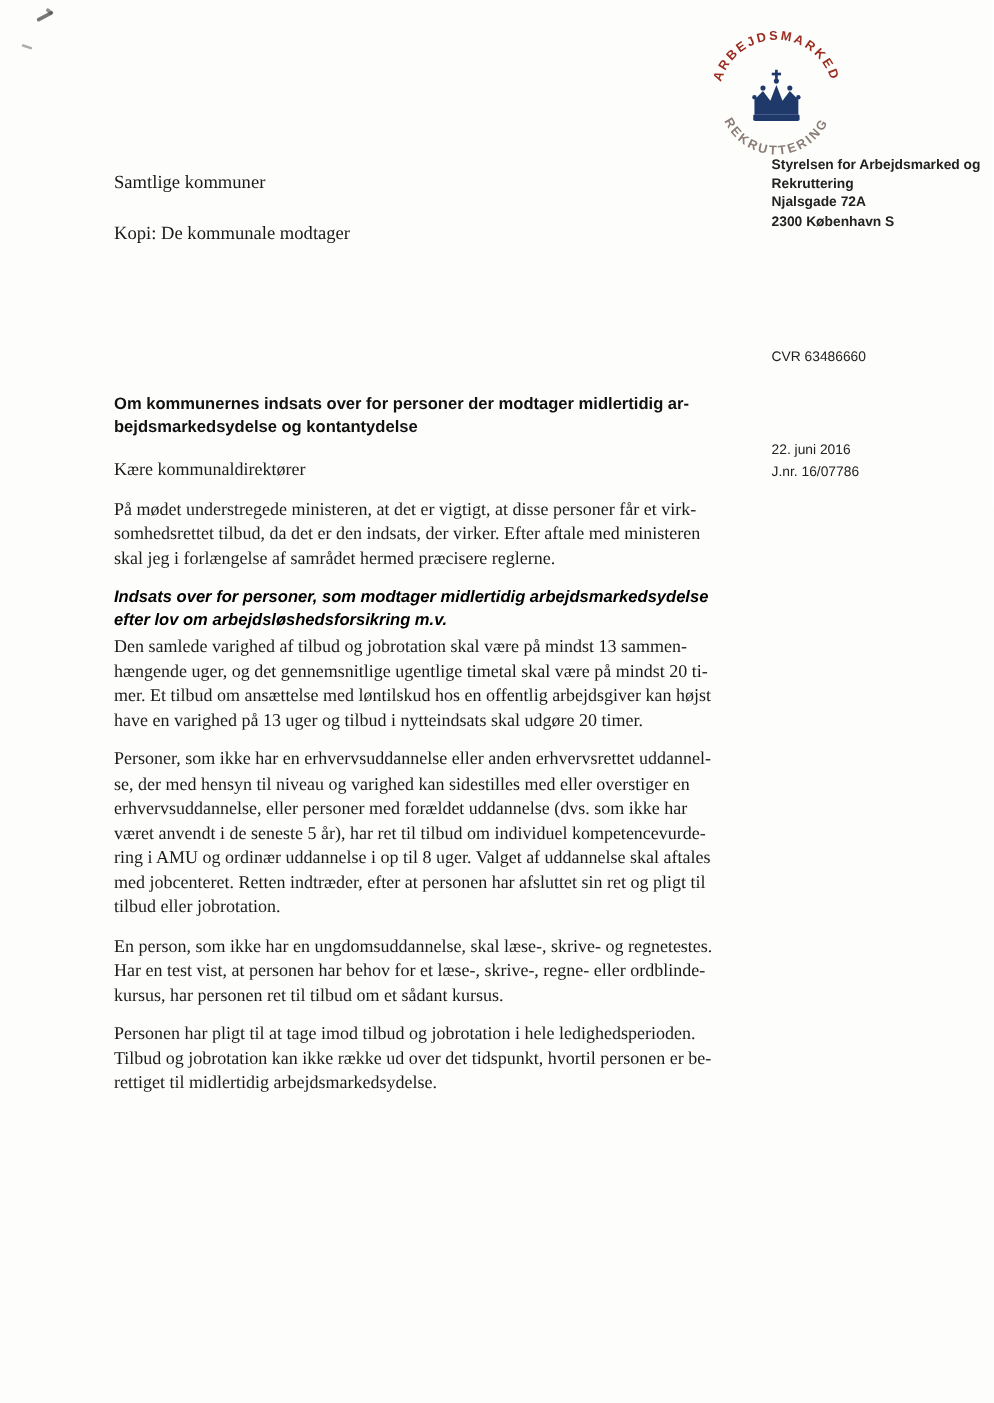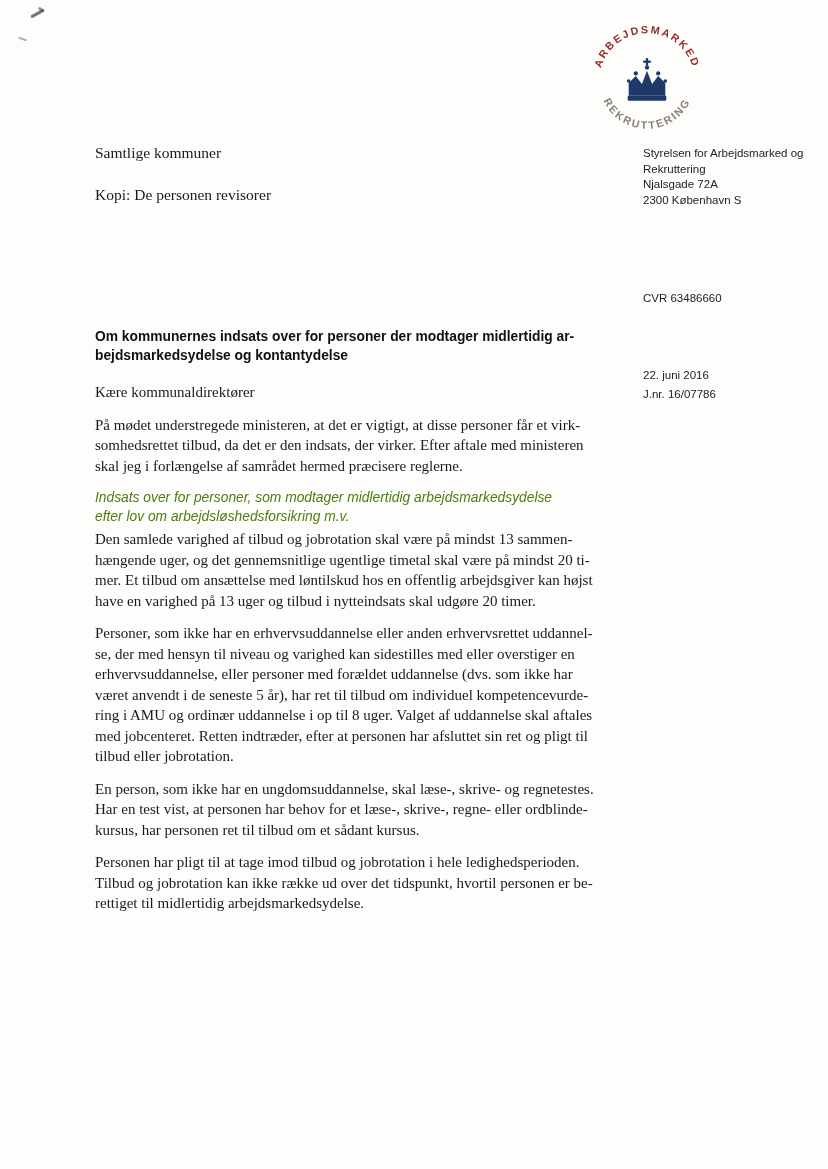--- a/index.html
+++ b/index.html
@@ -23,48 +23,48 @@
   .logo { position: absolute; left: 586px; top: 20px; width: 122px; height: 122px; }
   .logo svg { width: 100%; height: 100%; }
   .logo text { font-family: "Liberation Sans", sans-serif; font-weight: bold; font-size: 10.5px; letter-spacing: 2px; }
 
   
   .recipient { position: absolute; left: 95px; top: 144px; font-size: 15.5px; }
   .copyline  { position: absolute; left: 95px; top: 186px; font-size: 15.5px; }
 
   
   .info { position: absolute; left: 643px; font-family: "Liberation Sans", sans-serif; font-size: 11.5px; line-height: 15.5px; color: #222; }
-  .info.addr    { top: 146px; }
+  .info.addr    { top: 131px; font-weight: bold; }
   .info.contact { top: 229px; }
   .info.cvr     { top: 291px; }
   .info.date    { top: 368px; }
   .info.jnr     { top: 387px; }
 
   
   .body-col { position: absolute; left: 95px; top: 327px; width: 585px; }
   .subject {
     font-family: "Liberation Sans", sans-serif;
     font-weight: bold;
     font-size: 13.8px;
     line-height: 19px;
     white-space: pre;
     margin: 0 0 17px 0;
     color: #111;
   }
   .salutation { font-size: 15px; line-height: 20.5px; margin: 0 0 12px 0; white-space: pre; }
   .para { font-size: 15px; line-height: 20.5px; margin: 0 0 12px 0; white-space: pre; }
   .section-heading {
     font-family: "Liberation Sans", sans-serif;
-    font-weight: normal;
+    font-weight: bold;
     font-style: italic;
     font-size: 13.8px;
     line-height: 19px;
     white-space: pre;
     margin: 8px 0 3px 0;
-    color: #4d7c0f;
+    color: #000000;
   }
 </style>
 </head>
 <body>
 
 <div class="page">
 
   <div class="smudge s1"></div>
   <div class="smudge s2"></div>
   <div class="smudge s3"></div>
@@ -89,21 +89,21 @@
         <circle cx="71" cy="52.5" r="2.1"></circle>
         <circle cx="42" cy="60" r="1.8"></circle>
         <circle cx="78" cy="60" r="1.8"></circle>
         <rect x="58.9" y="37.5" width="2.2" height="7.5"></rect>
         <rect x="56.2" y="39.9" width="7.6" height="2.2"></rect>
       </g>
     </svg>
   </div>
 
   <div class="recipient">Samtlige kommuner</div>
-  <div class="copyline">Kopi: De personen revisorer</div>
+  <div class="copyline">Kopi: De kommunale modtager</div>
 
   <div class="info addr">
     <div>Styrelsen for Arbejdsmarked og</div>
     <div>Rekruttering</div>
     <div>Njalsgade 72A</div>
     <div>2300 København S</div>
   </div>
 
 
   <div class="info cvr">CVR 63486660</div>

